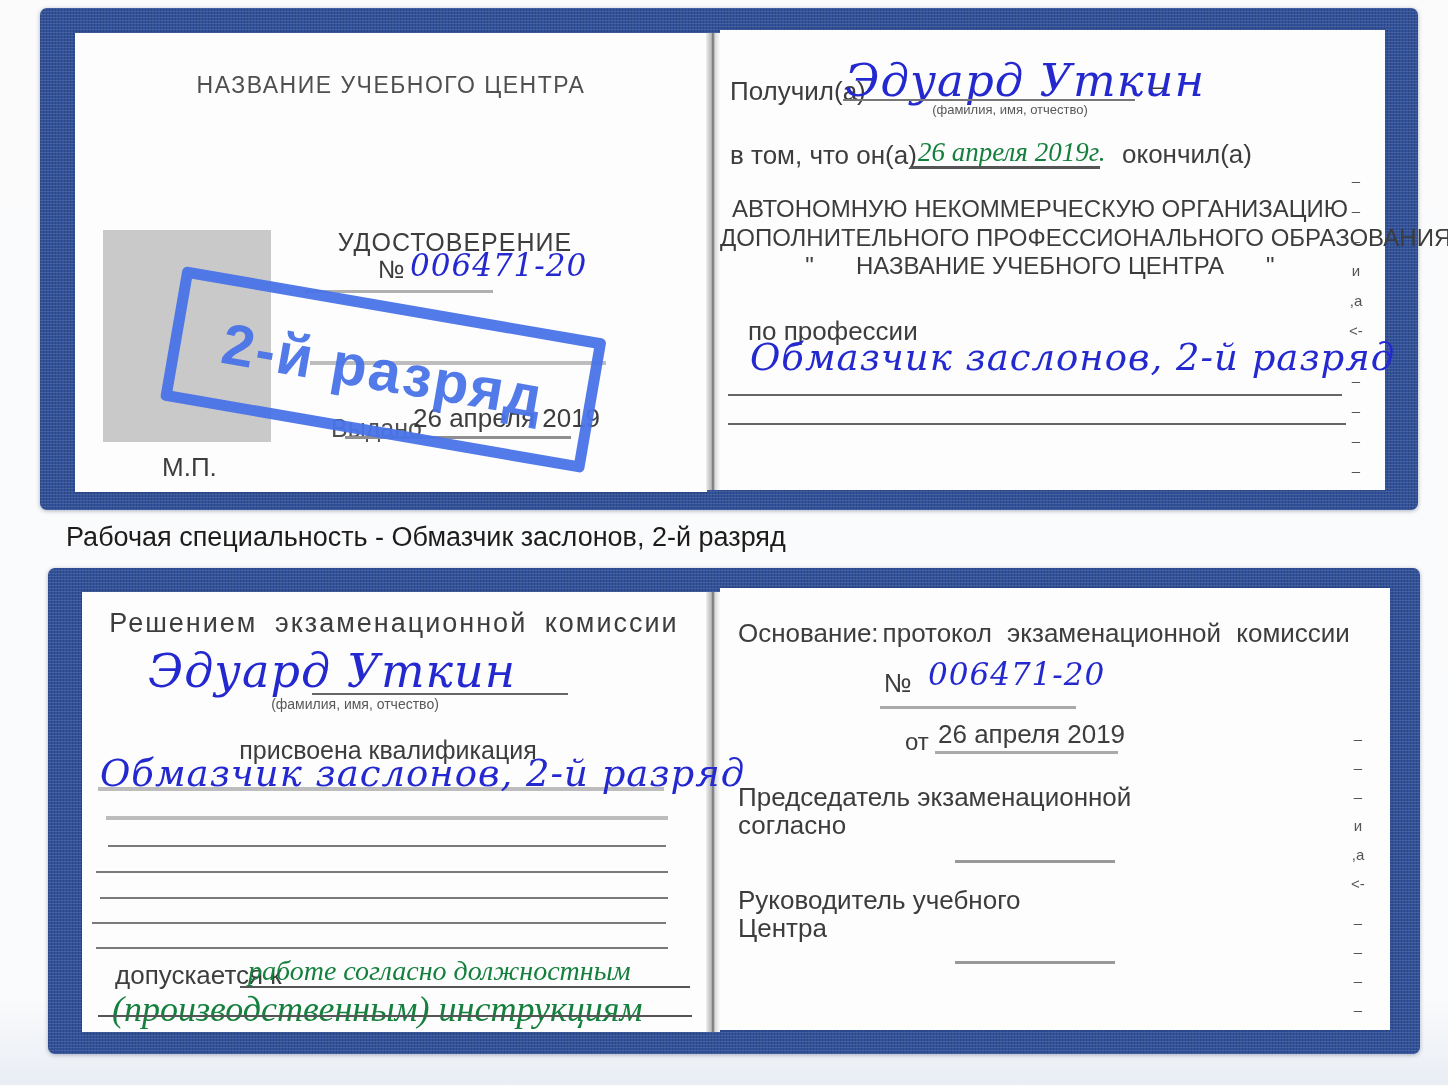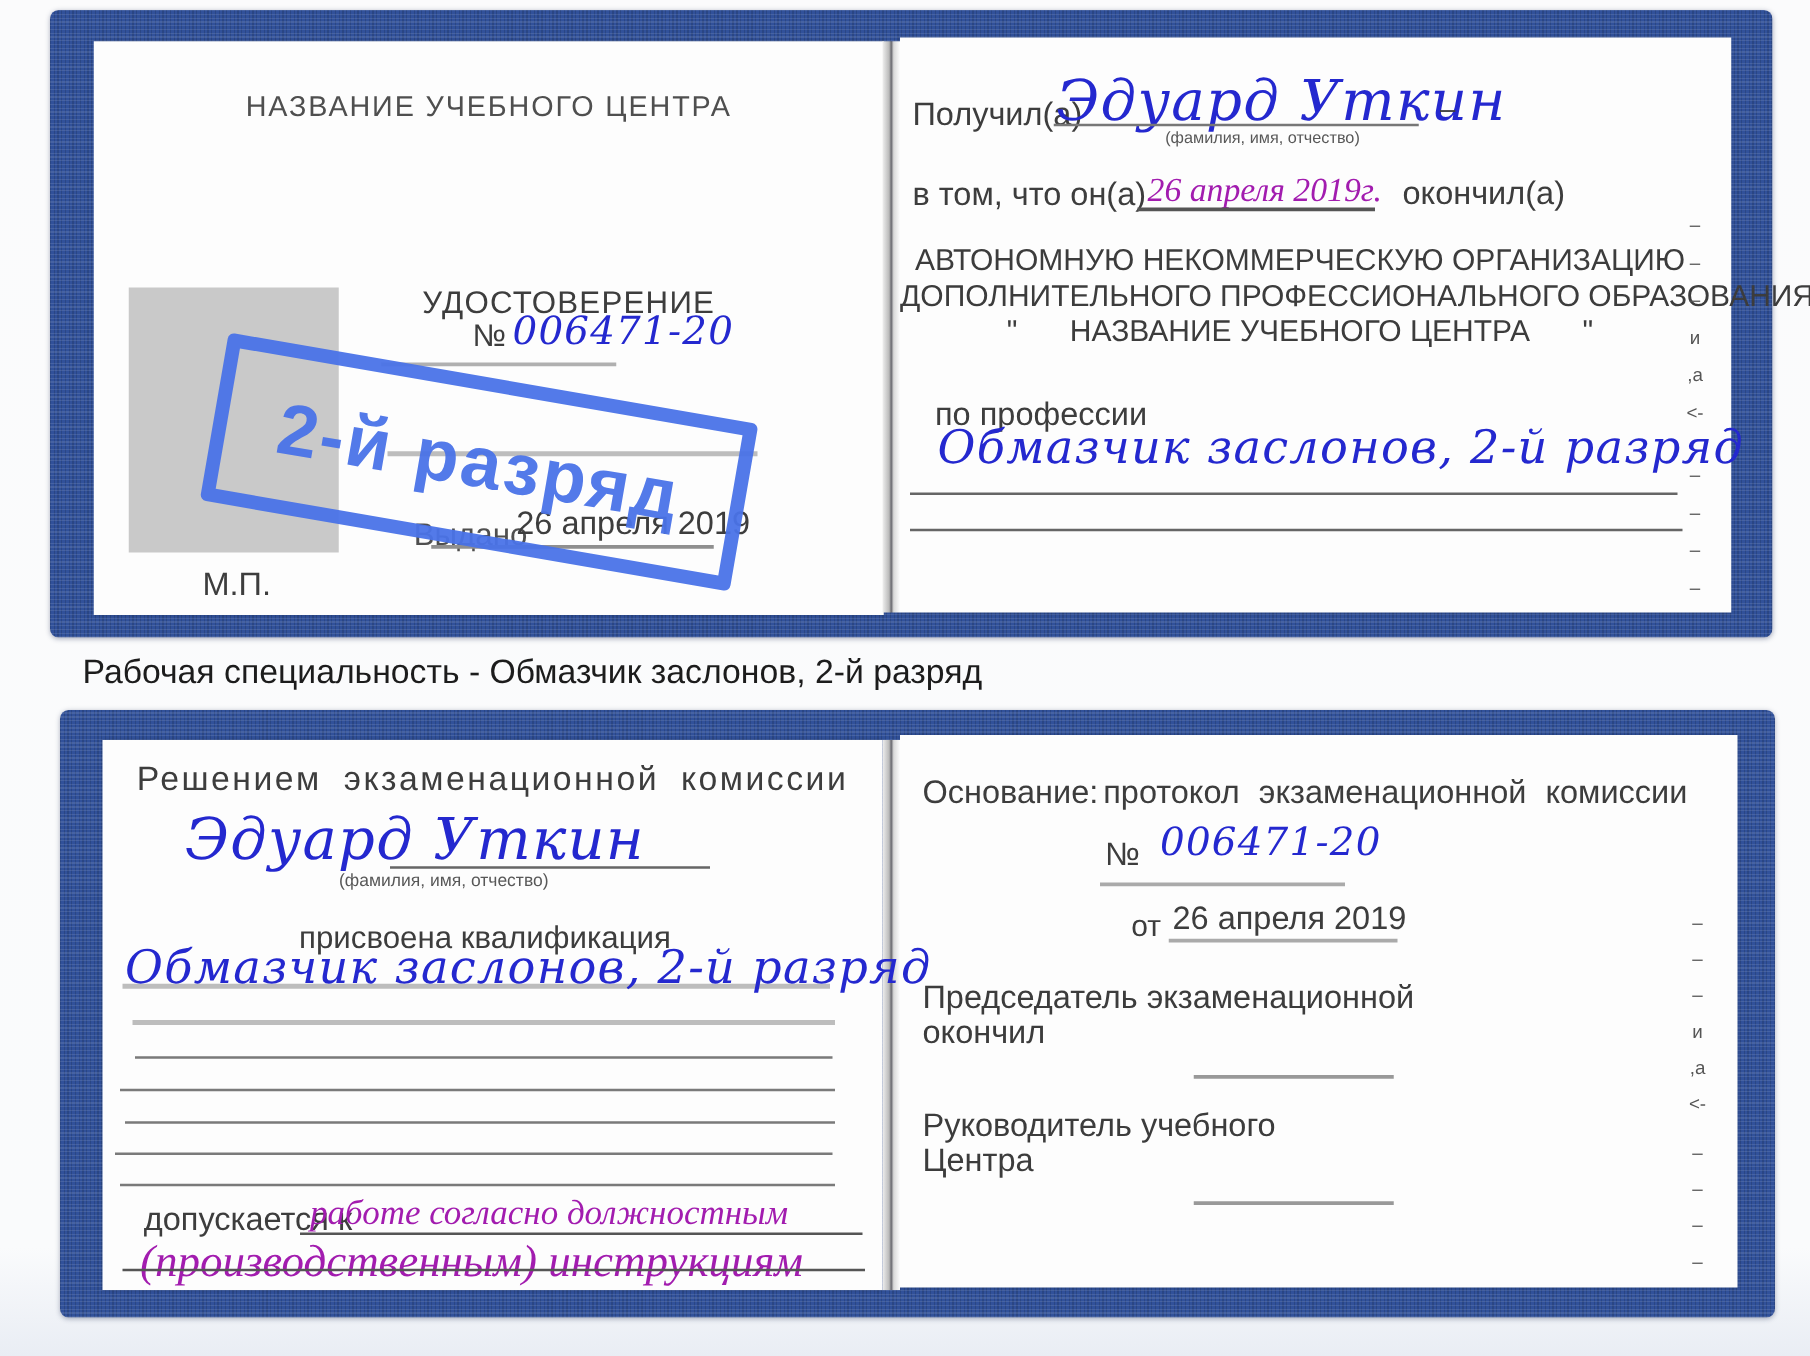--- a/index.html
+++ b/index.html
@@ -27,21 +27,21 @@
   .page{background:#fdfdfd;box-shadow:0 0 3px rgba(0,0,0,.18)}
   .spine{
     background:linear-gradient(90deg,#efefef 0%,#b9b9b9 38%,#69696f 50%,#d9d9d9 64%,#fdfdfd 100%);
   }
   .print{color:#3d3d3d}
   .print-light{color:#4f4f4f}
   .script{
     font-family:"DejaVu Serif",serif;font-style:italic;
     color:var(--ink-blue);letter-spacing:1px;white-space:nowrap;
   }
-  .fill-italic{font-family:"Liberation Serif",serif;font-style:italic;color:#a21caf;white-space:nowrap}
+  .fill-italic{font-family:"Liberation Serif",serif;font-style:italic;color:#15803d;white-space:nowrap}
   .hline{background:#8f8f8f;height:2px}
   .hline-thick{background:#bdbdbd;height:4px}
   .hline-soft{background:#7a7a7a;height:1.5px}
   .center{text-align:center}
   .stamp{
     border:11px solid var(--stamp-blue);
     border-radius:5px;
     color:var(--stamp-blue);
     font-weight:bold;font-size:58px;letter-spacing:2px;
     display:flex;align-items:center;justify-content:center;
@@ -164,21 +164,21 @@
   <div class="abs print" style="left:884px;top:668px;font-size:26px">№</div>
   <div class="abs script" style="left:928px;top:656px;font-size:31px">006471-20</div>
   <div class="abs" style="left:880px;top:706px;width:196px;height:3px;background:#aaa"></div>
 
   <div class="abs print" style="left:905px;top:728px;font-size:24px">от</div>
   <div class="abs print" style="left:938px;top:719px;font-size:26px">26 апреля 2019</div>
   <div class="abs" style="left:935px;top:751px;width:183px;height:3px;background:#aaa"></div>
 
   <div class="abs two-line" style="left:738px;top:783px">
     <div>Председатель экзаменационной</div>
-    <div>окончил</div>
+    <div>согласно</div>
   </div>
   <div class="abs" style="left:955px;top:860px;width:160px;height:2.5px;background:#999"></div>
 
   <div class="abs two-line" style="left:738px;top:886px">
     <div>Руководитель учебного</div>
     <div>Центра</div>
   </div>
   <div class="abs" style="left:955px;top:961px;width:160px;height:2.5px;background:#999"></div>
 
   <div class="abs edge-marks edge-marks-bot" style="left:1346px;top:730px;width:24px">

